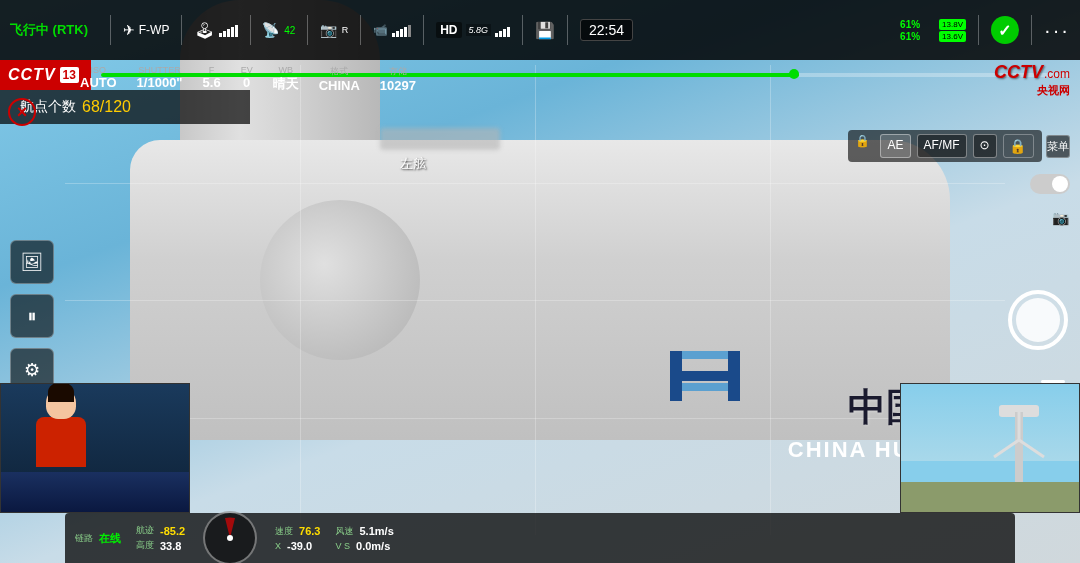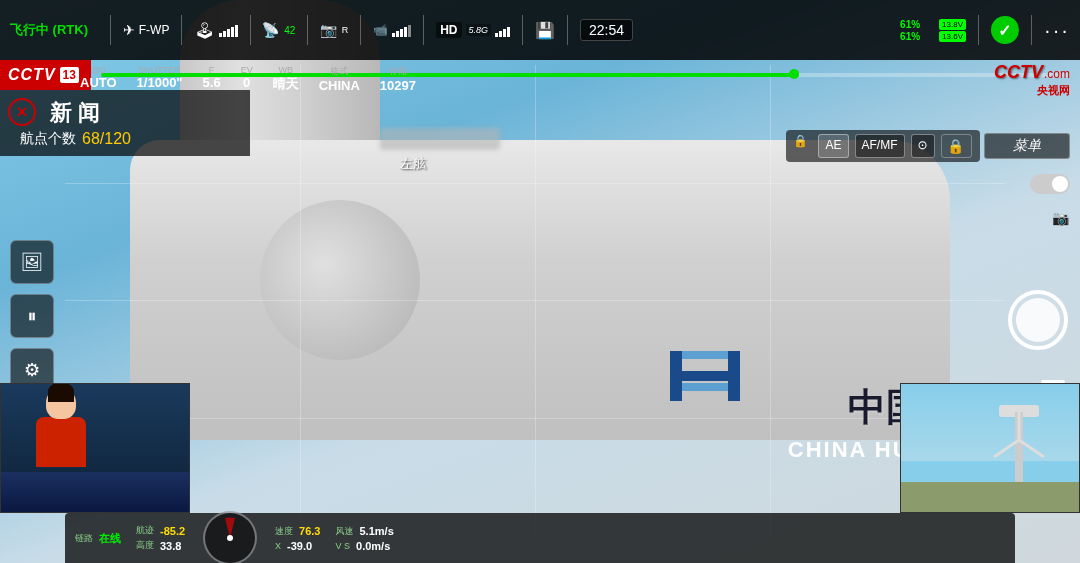--- a/index.html
+++ b/index.html
@@ -362,27 +362,26 @@
     .lock-icon-btn {
       color: #fff;
       font-size: 14px;
       cursor: pointer;
       padding: 3px 6px;
       border: 1px solid rgba(255,255,255,0.3);
       border-radius: 3px;
     }
     .menu-btn {
       color: #fff;
-      font-size: 14px;
+      font-size: 11px;
       background: rgba(0,0,0,0.6);
       border: 1px solid rgba(255,255,255,0.3);
       border-radius: 3px;
-      padding: 3px 28px;
+      padding: 3px 0;
       cursor: pointer;
-      font-style: italic;
     }
 
     
     .toggle-switch {
       width: 40px;
       height: 20px;
       background: #ccc;
       border-radius: 10px;
       position: relative;
       cursor: pointer;
@@ -888,21 +887,20 @@
     <span class="cam-param-value">CHINA</span>
   </div>
   <div class="cam-param">
     <span class="cam-param-label">存储</span>
     <span class="cam-param-value">10297</span>
   </div>
 </div>
 
 <div id="info-panel">
   <div class="close-btn">×</div>
-  <div class="panel-title">新  闻</div>
   <div style="display:flex; align-items:center; margin-left:8px; gap:6px;">
     <span class="panel-sub" style="color:#fff; font-size:14px;">航点个数</span>
     <span class="panel-sub">68/120</span>
   </div>
 </div>
 
 <div id="right-controls">
   <div style="display:flex; gap:4px; align-items:center;">
     <div class="camera-buttons">
       <span style="color:#888; font-size:12px; margin-right:4px;">🔒</span>

